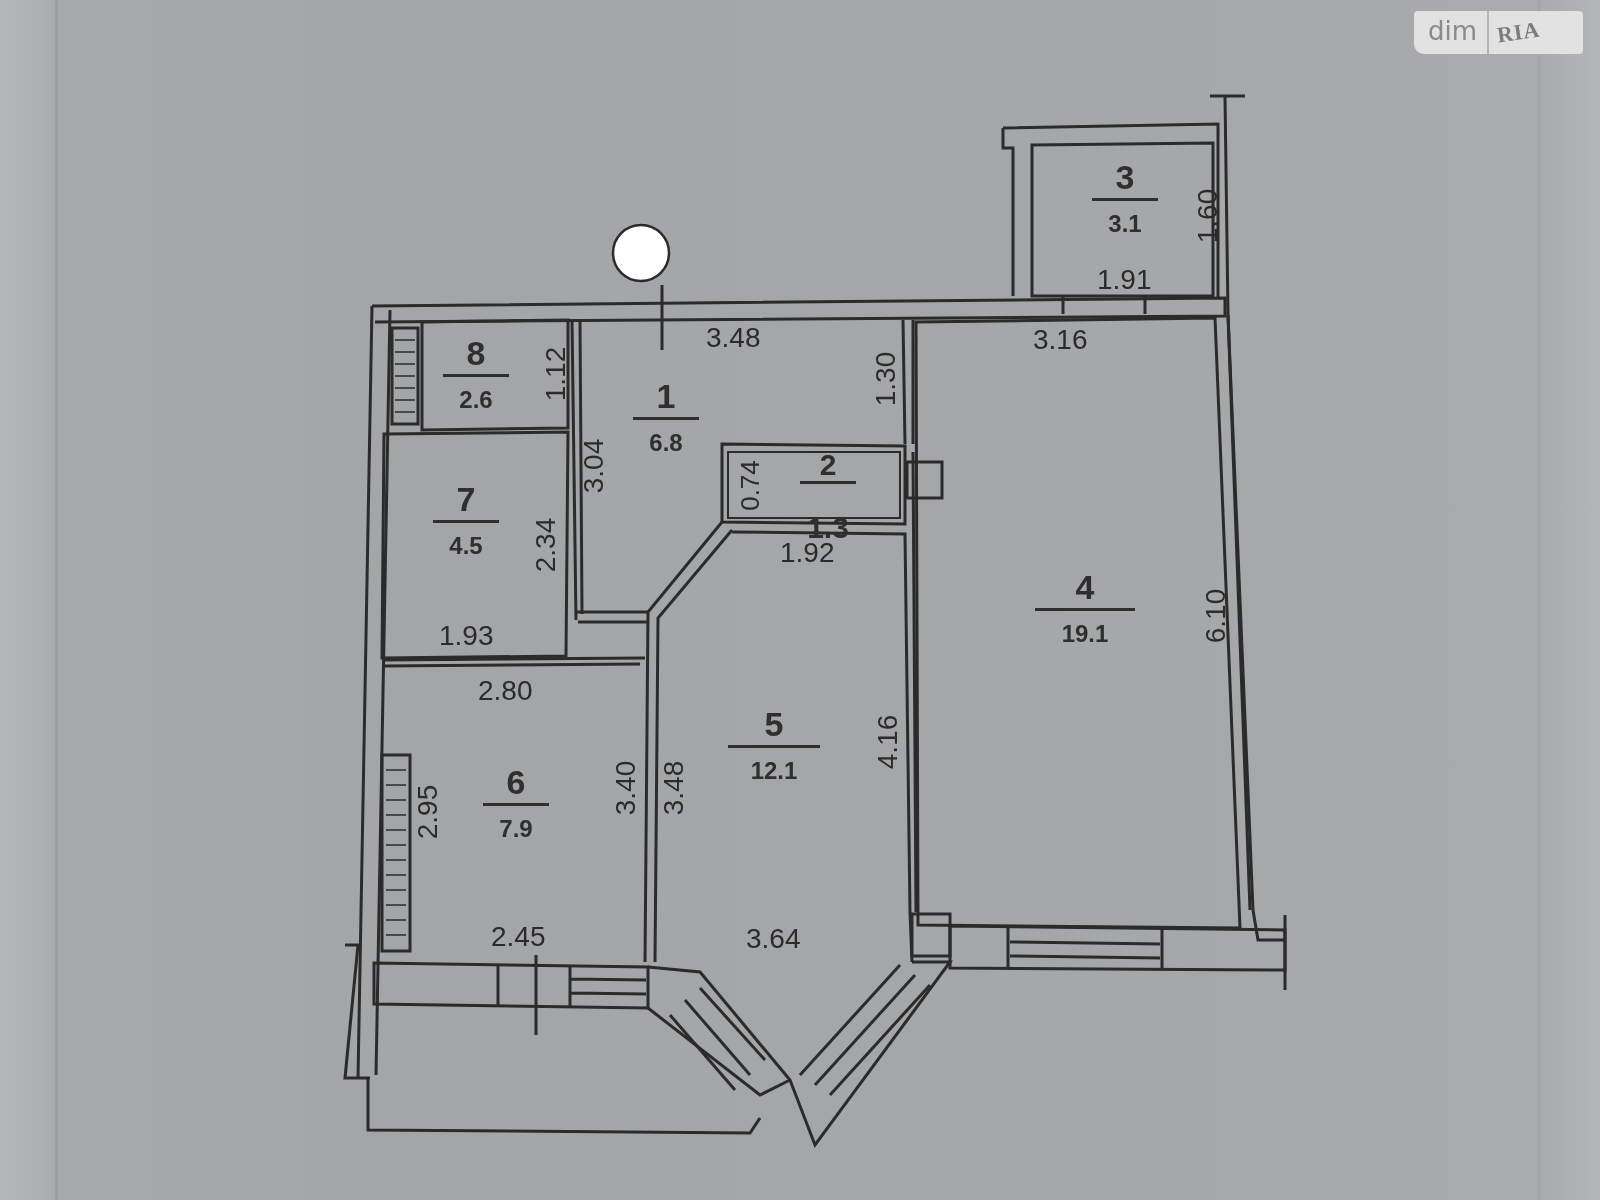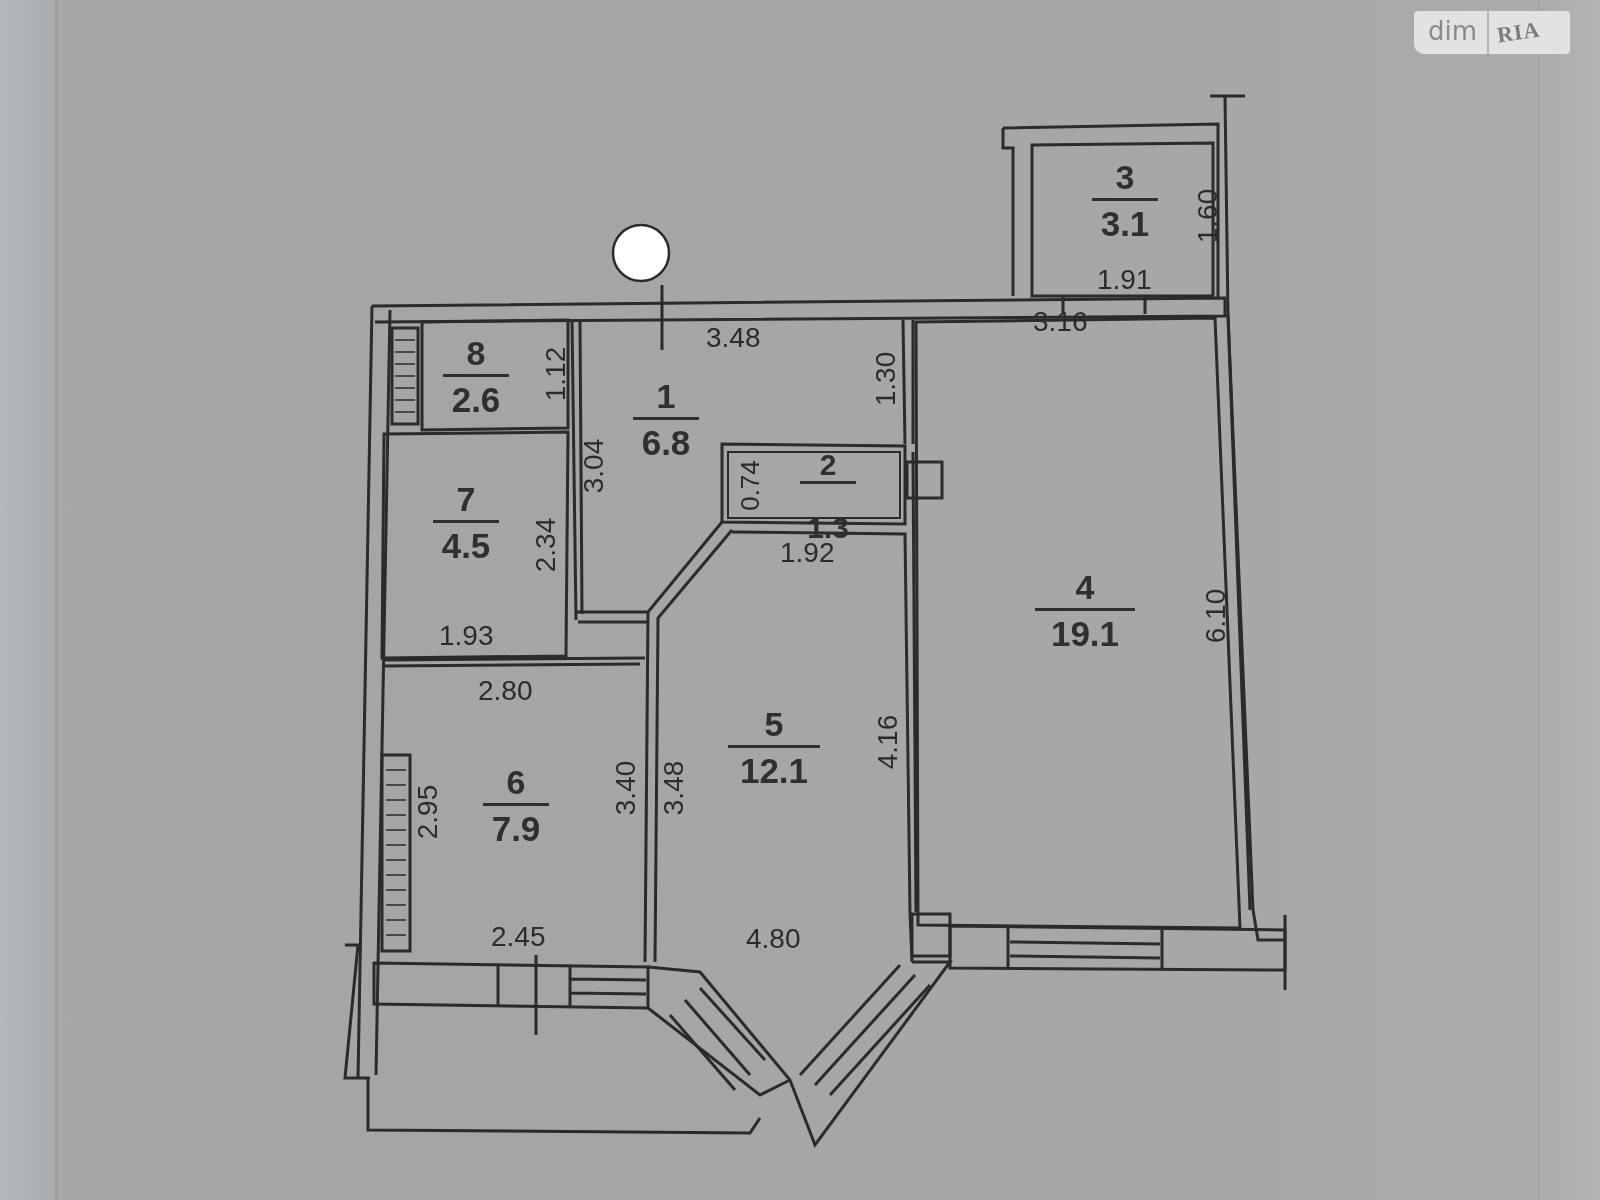--- a/index.html
+++ b/index.html
@@ -2,28 +2,28 @@
 <html><head>
 <meta charset="utf-8">
 <style>
   html,body{margin:0;padding:0;}
   body{width:1600px;height:1200px;overflow:hidden;background:#a9abad;position:relative;font-family:"Liberation Sans",sans-serif;}
   .paper{position:absolute;left:0;top:0;width:1600px;height:1200px;
     background:linear-gradient(90deg,#b4b8bb 0px,#aeb1b3 40px,#a6a8aa 60px,#a3a5a7 400px,#a5a7a9 1200px,#a9abad 1540px,#b3b5b6 1600px);}
   .paper-edge-l{position:absolute;left:55px;top:0;width:3px;height:1200px;background:#8e9296;opacity:.5;}
   .paper-edge-r{position:absolute;left:1538px;top:0;width:2px;height:1200px;background:#9ea1a4;opacity:.6;}
   svg.plan{position:absolute;left:0;top:0;}
-  .wm{position:absolute;left:1414px;top:11px;width:156px;height:43px;background:#e2e2e2;border-radius:4px 4px 4px 10px;display:flex;align-items:center;}
+  .wm{position:absolute;left:1414px;top:11px;width:169px;height:43px;background:#e2e2e2;border-radius:4px 4px 4px 10px;display:flex;align-items:center;}
   .wm .dim{font-family:"DejaVu Sans",sans-serif;font-size:26px;color:#8a8a8a;padding:0 10px 0 14px;border-right:2px solid #b6b6b6;height:43px;line-height:40px;}
   .wm .ria{font-family:"Liberation Serif",serif;font-weight:bold;font-size:22px;color:#7c7c7c;padding-left:8px;letter-spacing:1px;transform:rotate(-8deg);display:inline-block;}
   .lbl{position:absolute;color:#2b2b2b;white-space:nowrap;}
   .room{position:absolute;text-align:center;color:#2f2f2f;font-weight:bold;}
   .room .num{font-size:34px;line-height:38px;display:block;}
   .room .bar{display:block;height:3px;background:#2f2f2f;margin:2px auto 4px;}
-  .room .area{font-size:35px;line-height:38px;display:block;}
+  .room .area{font-size:24px;line-height:38px;display:block;}
   .dim-h{font-size:28px;font-family:"Liberation Sans",sans-serif;}
   .dim-v{font-size:28px;font-family:"Liberation Sans",sans-serif;transform:rotate(-90deg);transform-origin:center center;}
 </style>
 </head>
 <body>
 
 <div class="paper"></div>
 <div class="paper-edge-l"></div>
 <div class="paper-edge-r"></div>
 
@@ -130,23 +130,23 @@
   <span class="area">4.5</span>
 </div>
 <div class="room" style="left:441px;top:334px;width:70px;">
   <span class="num">8</span>
   <span class="bar" style="width:66px;"></span>
   <span class="area">2.6</span>
 </div>
 
 <div class="lbl dim-h" style="left:706px;top:322px;">3.48</div>
 <div class="lbl dim-h" style="left:1097px;top:264px;">1.91</div>
-<div class="lbl dim-h" style="left:1033px;top:306px;">3.16</div>
+<div class="lbl dim-h" style="left:1033px;top:324px;">3.16</div>
 <div class="lbl dim-h" style="left:780px;top:537px;">1.92</div>
-<div class="lbl dim-h" style="left:746px;top:923px;">4.80</div>
+<div class="lbl dim-h" style="left:746px;top:923px;">3.64</div>
 <div class="lbl dim-h" style="left:478px;top:675px;">2.80</div>
 <div class="lbl dim-h" style="left:491px;top:921px;">2.45</div>
 <div class="lbl dim-h" style="left:439px;top:620px;">1.93</div>
 
 <div class="lbl dim-v" style="left:526px;top:358px;width:60px;text-align:center;">1.12</div>
 <div class="lbl dim-v" style="left:564px;top:450px;width:60px;text-align:center;">3.04</div>
 <div class="lbl dim-v" style="left:856px;top:363px;width:60px;text-align:center;">1.30</div>
 <div class="lbl dim-v" style="left:720px;top:470px;width:60px;text-align:center;font-size:26px;">0.74</div>
 <div class="lbl dim-v" style="left:1178px;top:200px;width:60px;text-align:center;">1.60</div>
 <div class="lbl dim-v" style="left:1186px;top:600px;width:60px;text-align:center;">6.10</div>

